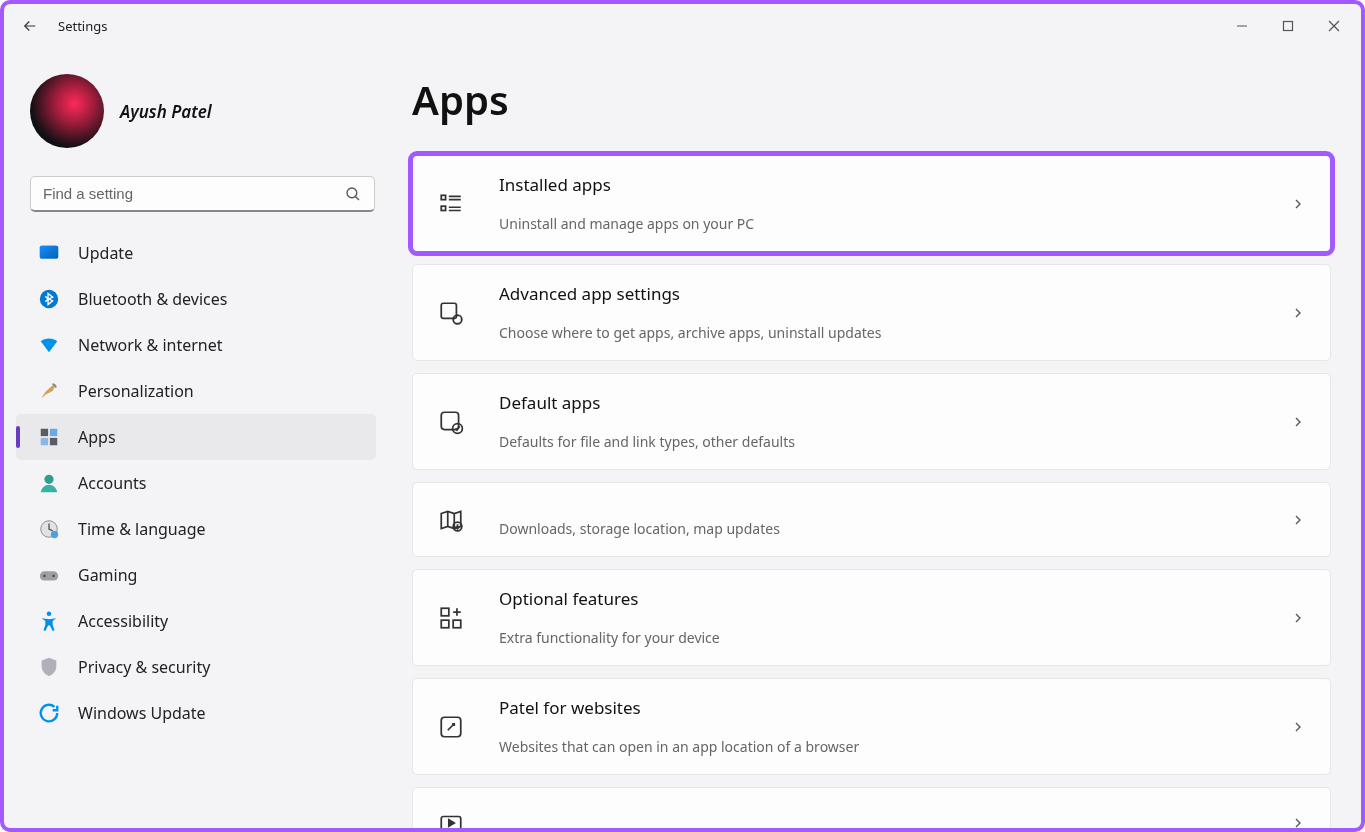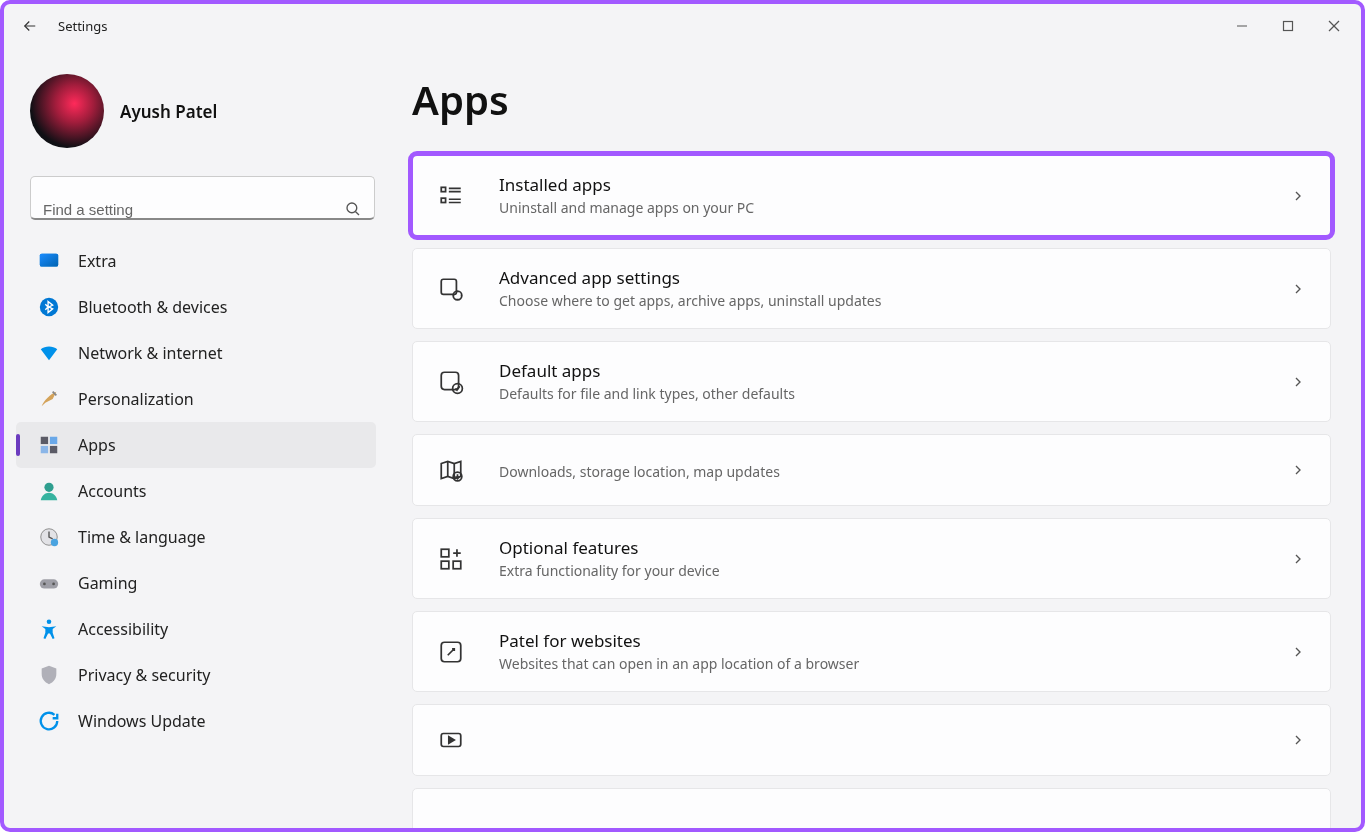--- a/index.html
+++ b/index.html
@@ -53,46 +53,47 @@
     width: 390px;
     padding: 16px 0 0 0;
     display: flex;
     flex-direction: column;
   }
   .profile {
     display: flex;
     align-items: center;
     padding: 10px 0 20px 26px;
     gap: 16px;
+    font-style: italic;
   }
   .avatar {
     width: 74px; height: 74px;
     border-radius: 50%;
     background: radial-gradient(circle at 60% 40%, #ff2a5a 0%, #a21d3c 30%, #0f0f14 70%);
   }
   .username {
     font-size: 17px;
     font-weight: 600;
     color: #111;
   }
   .search-wrap {
     padding: 0 18px 0 26px;
     margin-top: 8px;
     margin-bottom: 18px;
   }
   .search {
     position: relative;
     width: 345px;
-    height: 44px;
+    height: 36px;
     border: 1px solid #ccc;
     border-bottom: 2px solid #888;
     border-radius: 5px;
     background: #fdfdfe;
     display: flex;
-    align-items: flex-end;
+    align-items: center;
     padding: 0 12px;
   }
   .search input {
     border: none; outline: none;
     background: transparent;
     font-size: 15px;
     width: 100%;
     color: #444;
   }
   .search input::placeholder { color: #666; }
@@ -176,21 +177,21 @@
     flex-direction: column;
   }
   .card-title {
     font-size: 17px;
     color: #111;
     line-height: 1.3;
   }
   .card-sub {
     font-size: 14px;
     color: #666;
-    margin-top: 2px;
+    margin-top: 18px;
   }
   .chevron {
     margin-left: auto;
     color: #555;
   }
   svg { display: block; }
 </style>
 </head>
 <body>
 
@@ -247,21 +248,21 @@
                 <rect x="2" y="4" width="20" height="14" rx="2" fill="#0078d4"></rect>
                 <rect x="2" y="4" width="20" height="14" rx="2" fill="url(#g1)"></rect>
                 <defs>
                   <linearGradient id="g1" x1="0" y1="0" x2="1" y2="1">
                     <stop offset="0" stop-color="#1a8cff"></stop>
                     <stop offset="1" stop-color="#0063b1"></stop>
                   </linearGradient>
                 </defs>
               </svg>
             </span>
-          <span>Extra</span>
+          <span>Update</span>
         </div>
         <div class="nav-item">
           <span class="nav-icon">
               <svg width="22" height="22" viewBox="0 0 24 24">
                 <circle cx="12" cy="12" r="10" fill="#0078d4"></circle>
                 <path d="M11 6l5 4-4 2 4 2-5 4V6z M8 9l3 3-3 3" fill="none" stroke="#fff" stroke-width="1.5"></path>
               </svg>
             </span>
           <span>Bluetooth &amp; devices</span>
         </div>

